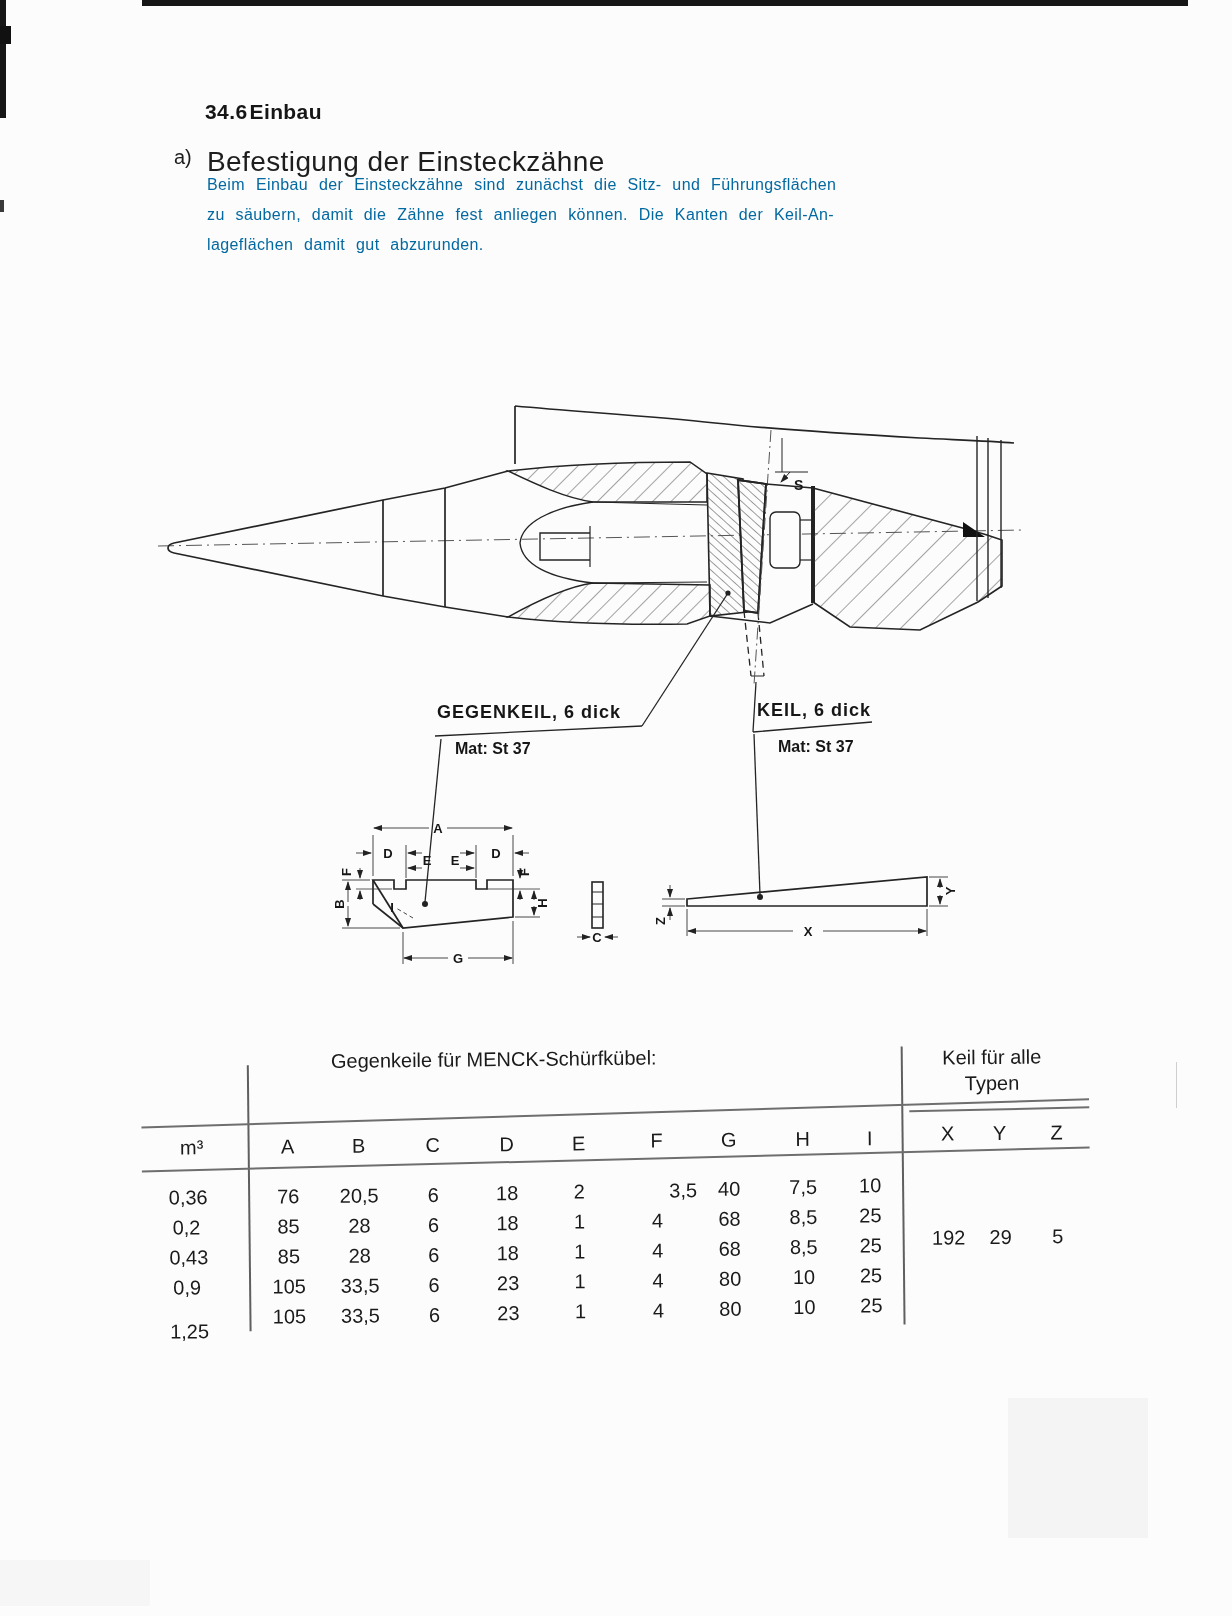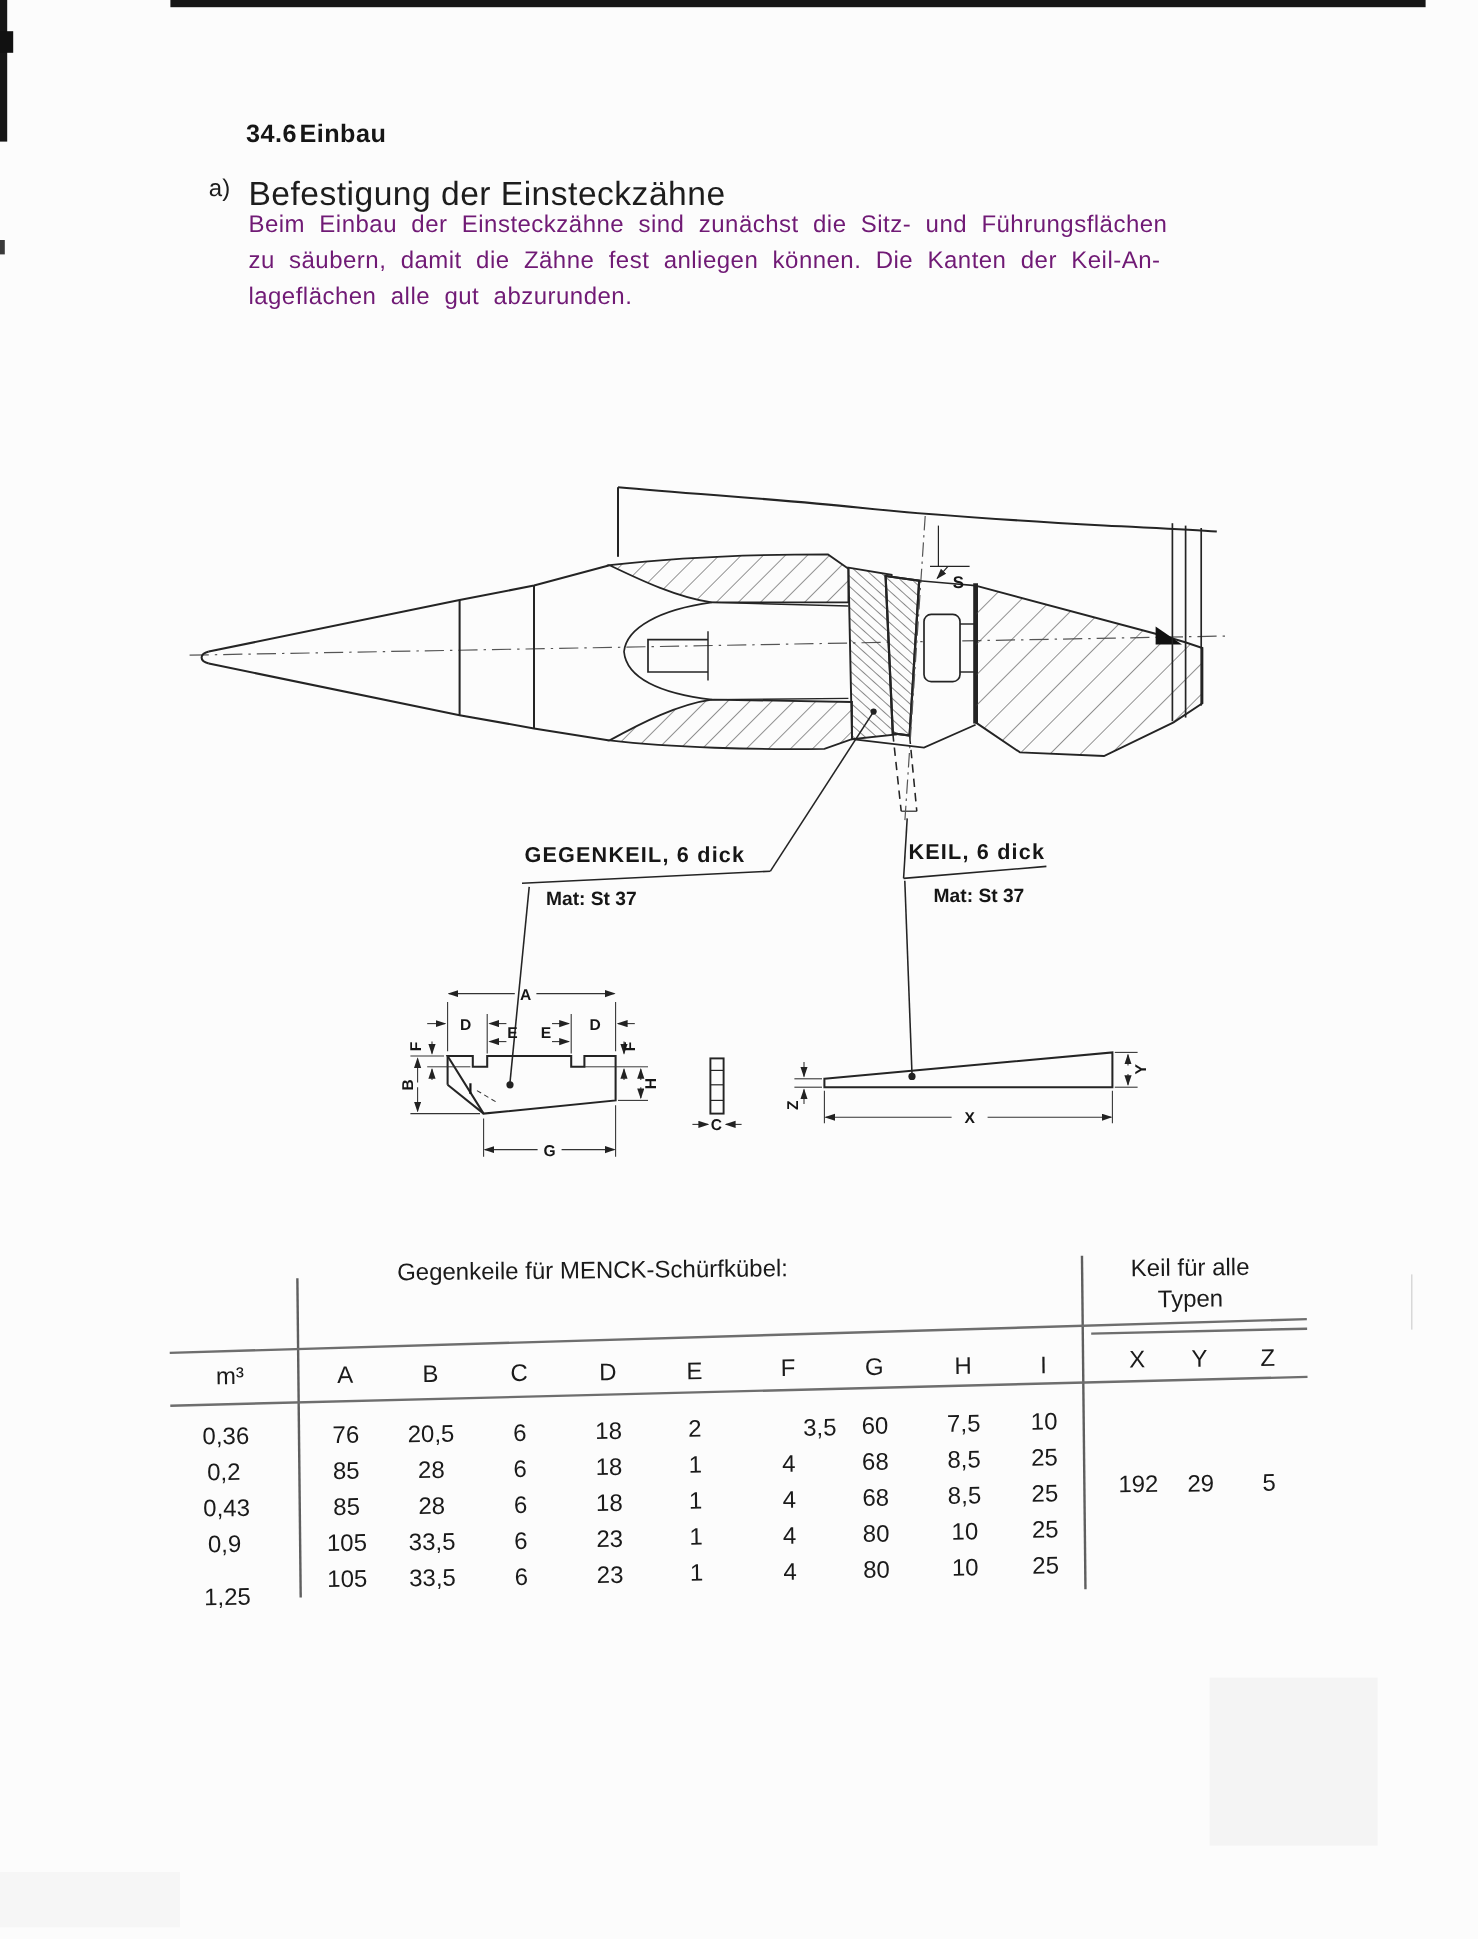--- a/index.html
+++ b/index.html
@@ -16,21 +16,21 @@
   .leftdot{left:0;top:200px;width:4px;height:12px;background:#3a3a3a;}
   .ghost1{left:1008px;top:1398px;width:140px;height:140px;background:#f4f4f4;}
   .ghost2{left:0px;top:1560px;width:150px;height:46px;background:#f6f6f6;}
   .scanline{left:1176px;top:1062px;width:1px;height:46px;background:#cfcfcf;}
 
   
   .h-sec{left:205px;top:100px;font-size:21px;font-weight:700;letter-spacing:.4px;color:#161616;}
   .h-sec .num{margin-right:2px;}
   .item-label{left:174px;top:146px;font-size:20px;}
   .item-title{left:207px;top:146px;font-size:28px;letter-spacing:.4px;}
-  .bodyline{left:207px;font-size:20px;letter-spacing:.4px;word-spacing:6px;white-space:nowrap;color:#701a75;}
+  .bodyline{left:207px;font-size:16px;letter-spacing:.4px;word-spacing:6px;white-space:nowrap;color:#0369a1;}
   .bl2{top:176px;} .bl3{top:206px;} .bl4{top:236px;}
 
   
   .figure{left:130px;top:380px;width:980px;height:600px;}
 
   
   .tablewrap{left:140px;top:1030px;width:960px;height:312px;
     transform:rotate(-0.6deg);transform-origin:40px 150px;}
   .tc{position:absolute;transform:translate(-50%,-50%);font-size:20px;color:#1a1a1a;white-space:nowrap;}
   .thead{font-size:20px;}
@@ -48,21 +48,21 @@
 <div class="abs ghost2"></div>
 <div class="abs scanline"></div>
 
 <div class="abs h-sec">
   <span class="num">34.6</span><span>Einbau</span>
 </div>
 <div class="abs item-label">a)</div>
 <div class="abs item-title">Befestigung der Einsteckzähne</div>
 <div class="abs bodyline bl2">Beim Einbau der Einsteckzähne sind zunächst die Sitz- und Führungsflächen</div>
 <div class="abs bodyline bl3">zu säubern, damit die Zähne fest anliegen können. Die Kanten der Keil-An-</div>
-<div class="abs bodyline bl4">lageflächen alle gut abzurunden.</div>
+<div class="abs bodyline bl4">lageflächen damit gut abzurunden.</div>
 
 <div class="abs figure">
 <svg width="980" height="600" viewBox="0 0 980 600" xmlns="http://www.w3.org/2000/svg">
   <defs>
     <pattern id="p1" width="13" height="13" patternUnits="userSpaceOnUse" patternTransform="rotate(45)">
       <line x1="0" y1="0" x2="0" y2="13" stroke="#4a4a4a" stroke-width="1"></line>
     </pattern>
     <pattern id="p2" width="6.5" height="6.5" patternUnits="userSpaceOnUse" patternTransform="rotate(-48)">
       <line x1="0" y1="0" x2="0" y2="6.5" stroke="#3d3d3d" stroke-width="1"></line>
     </pattern>
@@ -266,21 +266,21 @@
   <span class="tc" style="left:860px;top:112px">Y</span>
   <span class="tc" style="left:917px;top:112px">Z</span>
 
   <span class="tc" style="left:48px;top:168px">0,36</span>
   <span class="tc" style="left:148px;top:168px">76</span>
   <span class="tc" style="left:219px;top:168px">20,5</span>
   <span class="tc" style="left:293px;top:168px">6</span>
   <span class="tc" style="left:367px;top:167px">18</span>
   <span class="tc" style="left:439px;top:166px">2</span>
   <span class="tc" style="left:543px;top:166px">3,5</span>
-  <span class="tc" style="left:589px;top:165px">60</span>
+  <span class="tc" style="left:589px;top:165px">40</span>
   <span class="tc" style="left:663px;top:164px">7,5</span>
   <span class="tc" style="left:730px;top:163px">10</span>
 
   <span class="tc" style="left:46px;top:198px">0,2</span>
   <span class="tc" style="left:148px;top:198px">85</span>
   <span class="tc" style="left:219px;top:198px">28</span>
   <span class="tc" style="left:293px;top:198px">6</span>
   <span class="tc" style="left:367px;top:197px">18</span>
   <span class="tc" style="left:439px;top:196px">1</span>
   <span class="tc" style="left:517px;top:196px">4</span>

